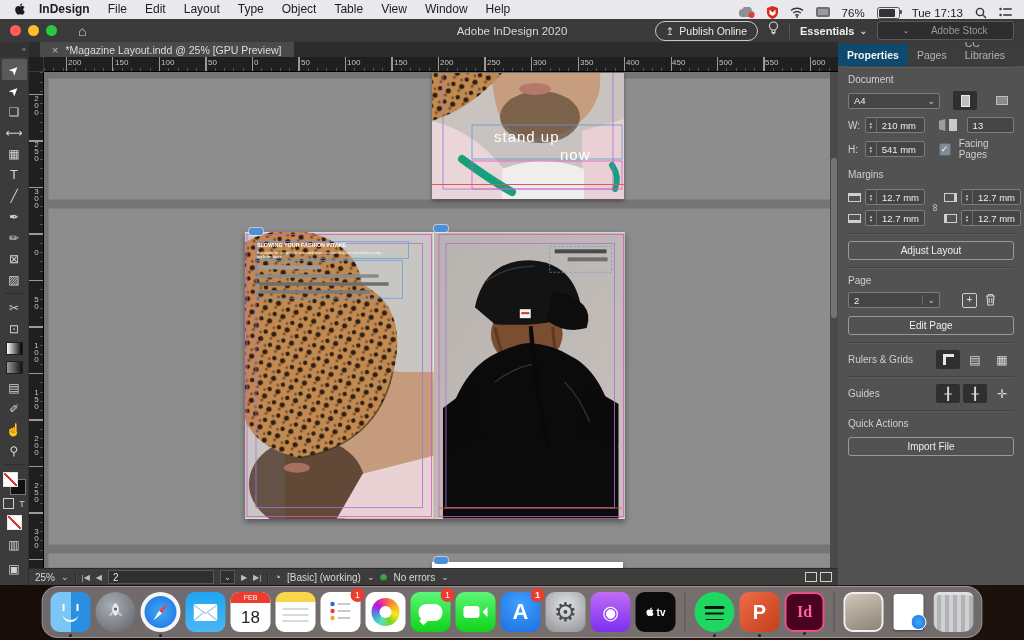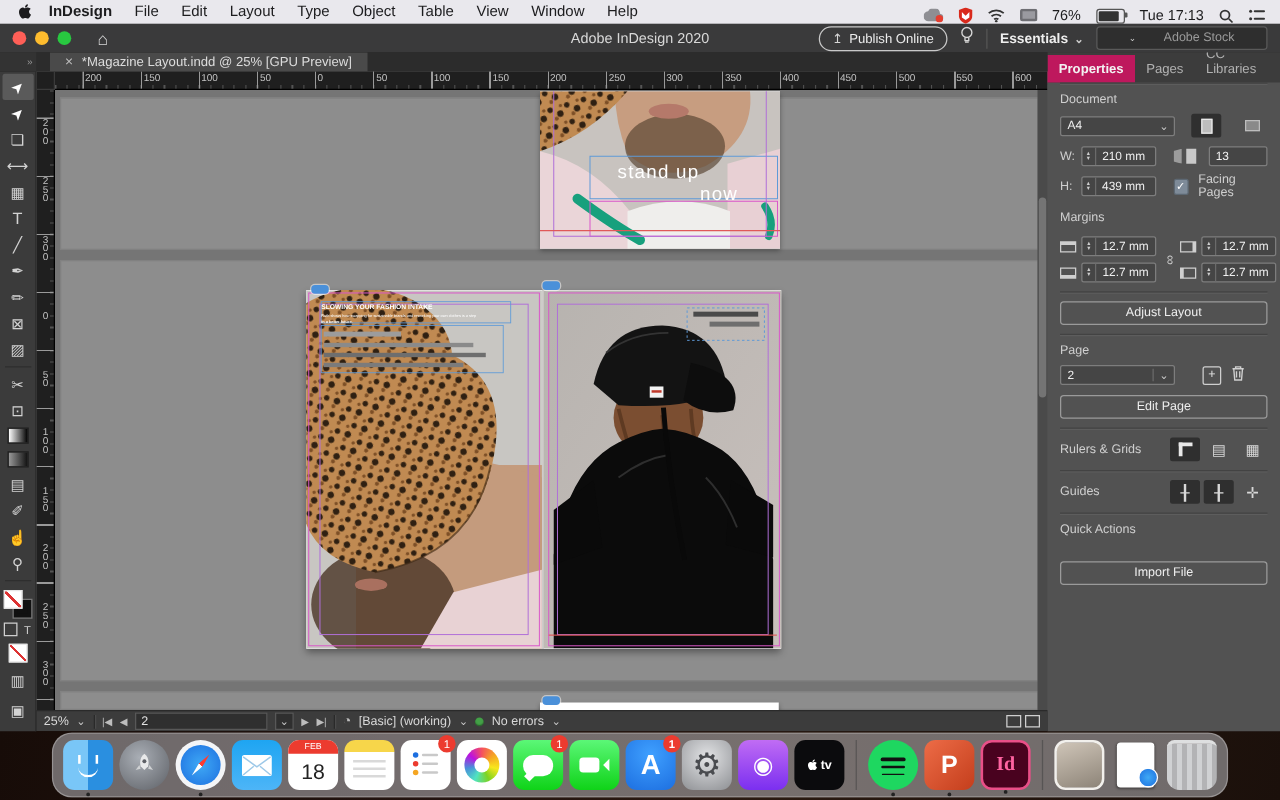--- a/index.html
+++ b/index.html
@@ -91,21 +91,21 @@
   .sb-ico{color:#bdbdbd;font-size:8px;}
   .sb-field{background:#2f2f2f;border:1px solid #585858;height:12px;display:flex;align-items:center;
             padding:0 4px;width:96px;color:#e3e3e3;}
   .sb-chevbox{background:#2f2f2f;border:1px solid #585858;height:12px;width:13px;display:flex;align-items:center;justify-content:center;}
   .errdot{width:7px;height:7px;border-radius:50%;background:#43a047;box-shadow:inset 0 -1px 1px rgba(0,0,0,.4);}
 
   
   .rpanel{left:838px;top:42px;width:186px;height:543px;background:#525252;z-index:15;color:#e2e2e2;font-size:10px;}
   .ptabsbar{left:0;top:0;width:186px;height:24px;background:#3c3c3c;display:flex;align-items:flex-end;}
   .ptab{padding:5px 9px 5px;font-size:10.5px;color:#b2b2b2;}
-  .ptab.active{background:#be185d;color:#f2f2f2;font-weight:bold;text-align:center;}
+  .ptab.active{background:#0c4a6e;color:#f2f2f2;font-weight:bold;text-align:center;}
   .prow{display:flex;align-items:center;}
   .plabel{color:#cfcfcf;}
   .pdiv{height:1px;background:#434343;box-shadow:0 1px 0 #5d5d5d;margin:7px 0;}
   .pfield{display:flex;align-items:center;background:#454545;border:1px solid #7d7d7d;border-radius:2px;height:16px;box-sizing:border-box;}
   .steps{display:flex;flex-direction:column;justify-content:center;border-right:1px solid #6a6a6a;width:10px;height:100%;
          align-items:center;font-size:5px;color:#cfcfcf;line-height:4px;}
   .pfield .val{padding:0 5px;color:#efefef;font-size:9.5px;white-space:nowrap;}
   .pbtn{border:1px solid #9a9a9a;border-radius:3px;height:17px;display:flex;align-items:center;justify-content:center;
         color:#eee;font-size:10px;}
   .mini-ico{display:inline-block;box-sizing:border-box;}
@@ -524,21 +524,21 @@
           </span>
       </div>
 
       <div class="prow" style="margin-top:5px;gap:4px;">
         <span class="plabel" style="width:14px;">H:</span>
         <span class="pfield" style="width:66px;">
           <span class="steps">
               <span>▴</span>
               <span>▾</span>
             </span>
-          <span class="val">439 mm</span>
+          <span class="val">541 mm</span>
         </span>
         <span class="checkbox" style="margin-left:10px;"><span>✓</span></span>
         <span class="plabel" style="margin-left:4px;">Facing Pages</span>
       </div>
 
       <div class="plabel" style="margin-top:9px;">Margins</div>
       <div style="display:grid;grid-template-columns:80px 14px 80px;grid-column-gap:1px;margin-top:9px;align-items:center;">
         <div class="prow" style="gap:4px;">
           <span class="mini-ico" style="width:13px;height:9px;border:1px solid #cfcfcf;border-top:3px solid #cfcfcf;"></span>
           <span class="pfield" style="width:60px;">
@@ -622,21 +622,21 @@
         <span class="plabel">Guides</span>
         <span style="display:flex;gap:3px;">
           <span class="icbtn active">╂</span>
           <span class="icbtn active">╂</span>
           <span class="icbtn">✛</span>
         </span>
       </div>
       <div class="pdiv"></div>
 
       <div class="plabel">Quick Actions</div>
-      <div class="pbtn" style="margin-top:20px;">
+      <div class="pbtn" style="margin-top:8px;">
           <span>Import File</span>
         </div>
     </div>
   </div>
 
   <div class="abs desktop">
     <div class="dock">
 
       <div class="dicon" style="background:linear-gradient(90deg,#79c6f7 50%,#2a8fe0 50%);">
         <span style="width:16px;height:8px;border-bottom:2px solid #fff;border-radius:0 0 10px 10px;position:absolute;bottom:10px;"></span>

